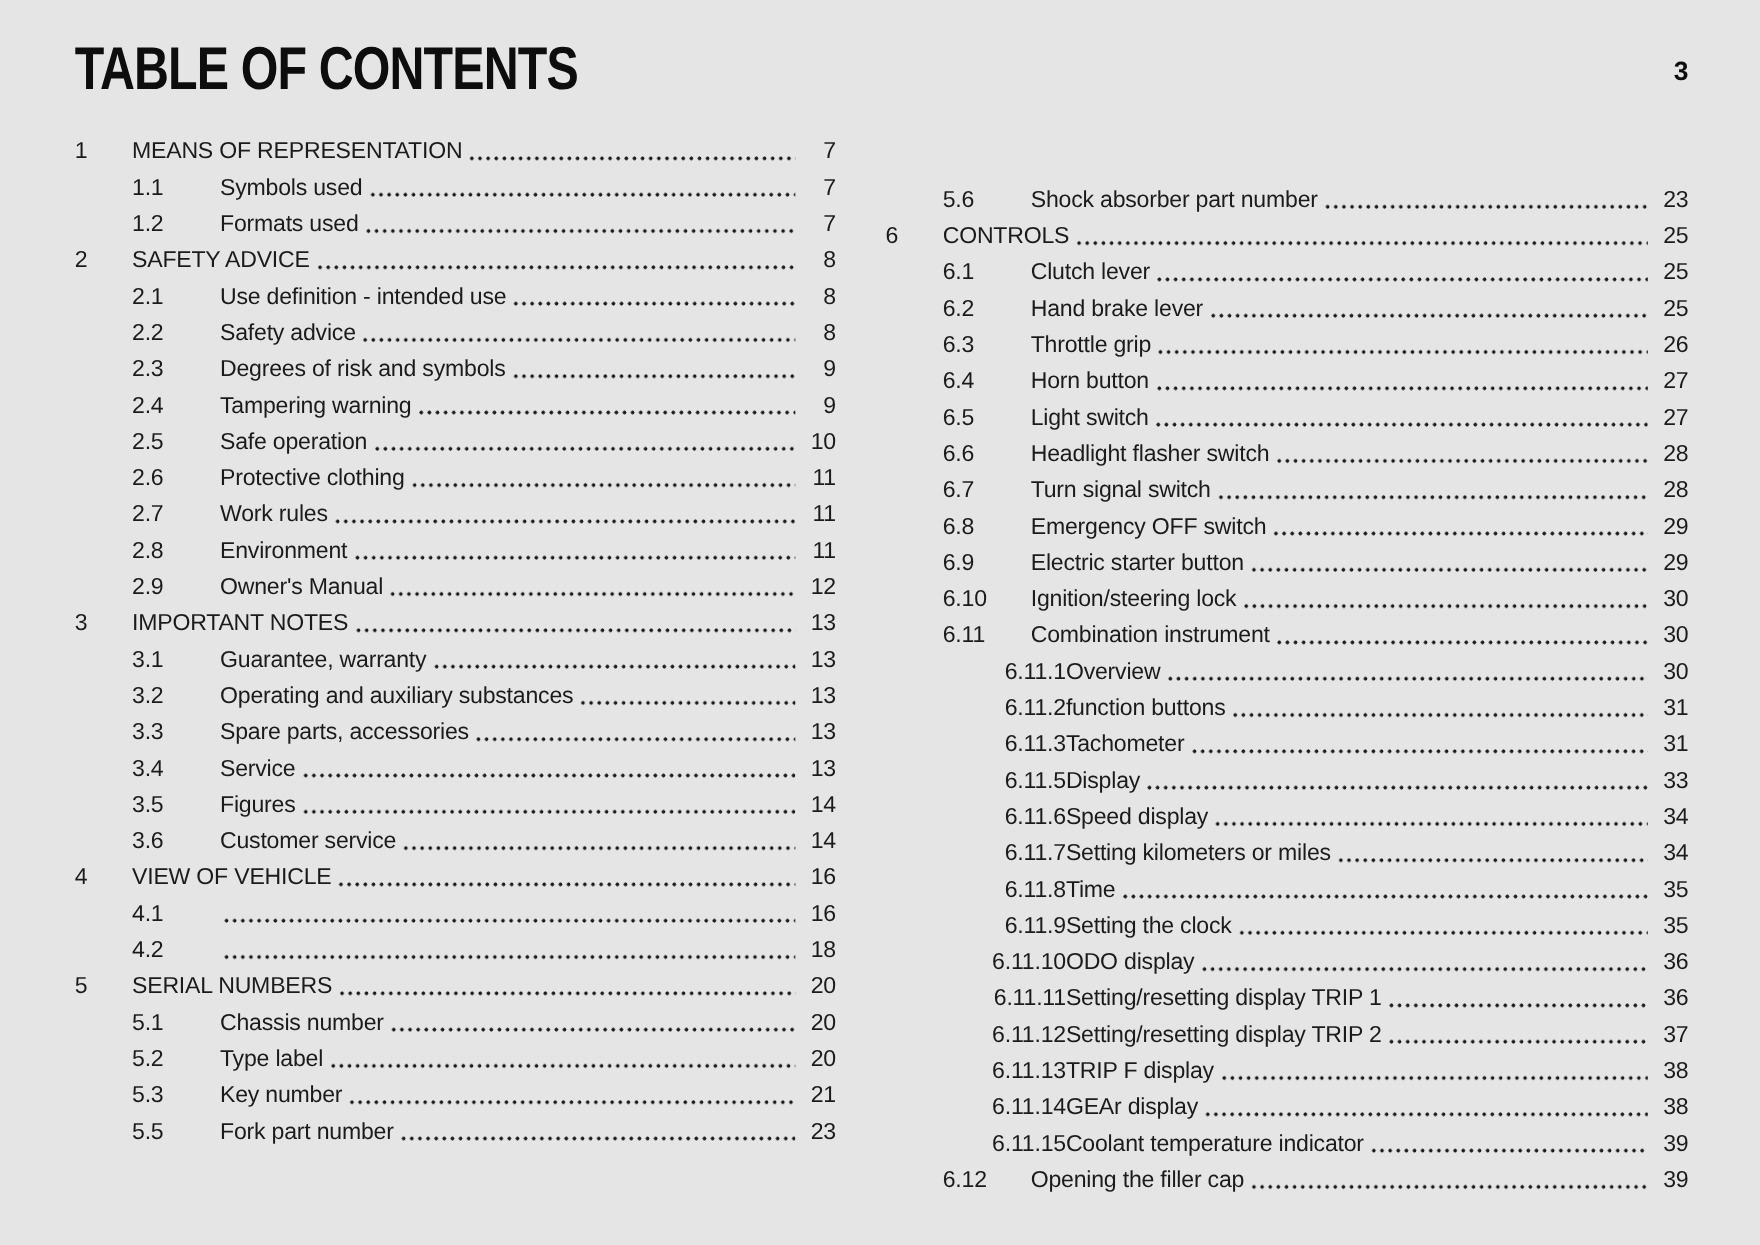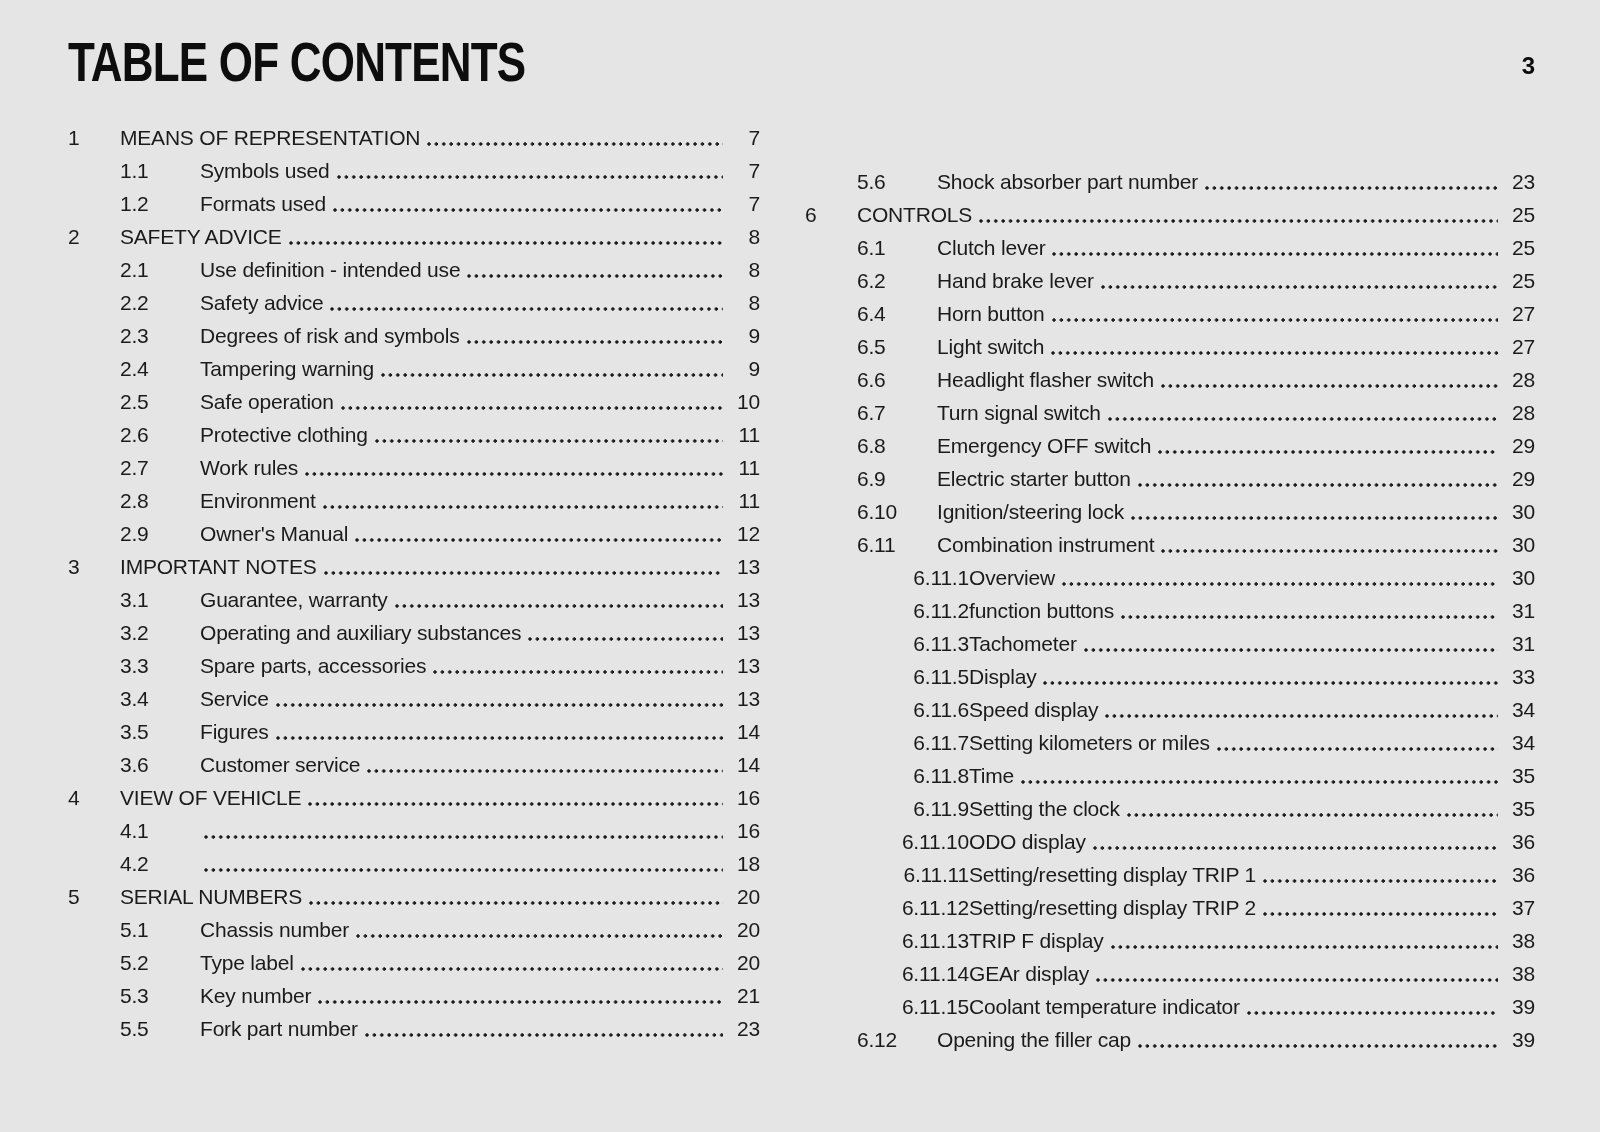--- a/index.html
+++ b/index.html
@@ -270,20 +270,26 @@
         <span class="leader"></span>
         <span class="pg">25</span>
       </div>
       <div class="toc-row lvl2">
         <span class="num">6.2</span>
         <span class="label">Hand brake lever</span>
         <span class="leader"></span>
         <span class="pg">25</span>
       </div>
       <div class="toc-row lvl2">
+        <span class="num">6.3</span>
+        <span class="label">Throttle grip</span>
+        <span class="leader"></span>
+        <span class="pg">26</span>
+      </div>
+      <div class="toc-row lvl2">
         <span class="num">6.4</span>
         <span class="label">Horn button</span>
         <span class="leader"></span>
         <span class="pg">27</span>
       </div>
       <div class="toc-row lvl2">
         <span class="num">6.5</span>
         <span class="label">Light switch</span>
         <span class="leader"></span>
         <span class="pg">27</span>

